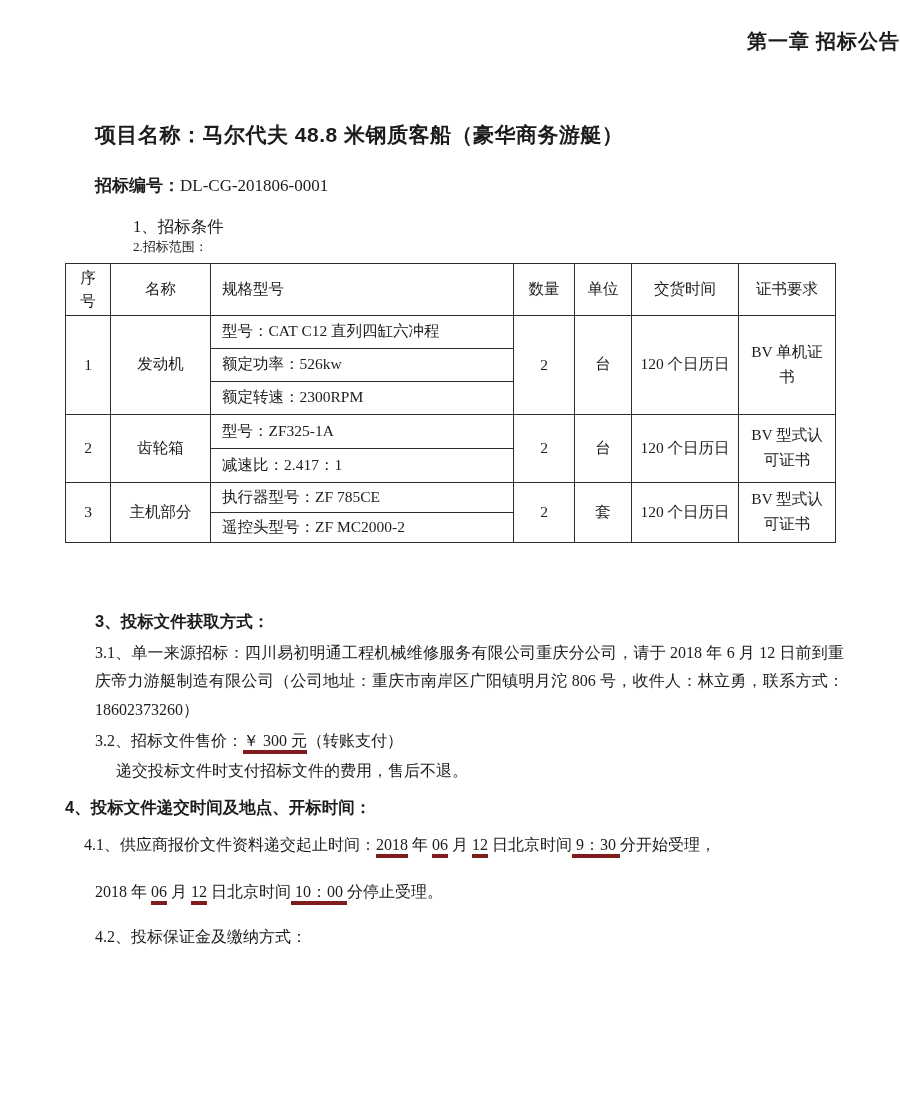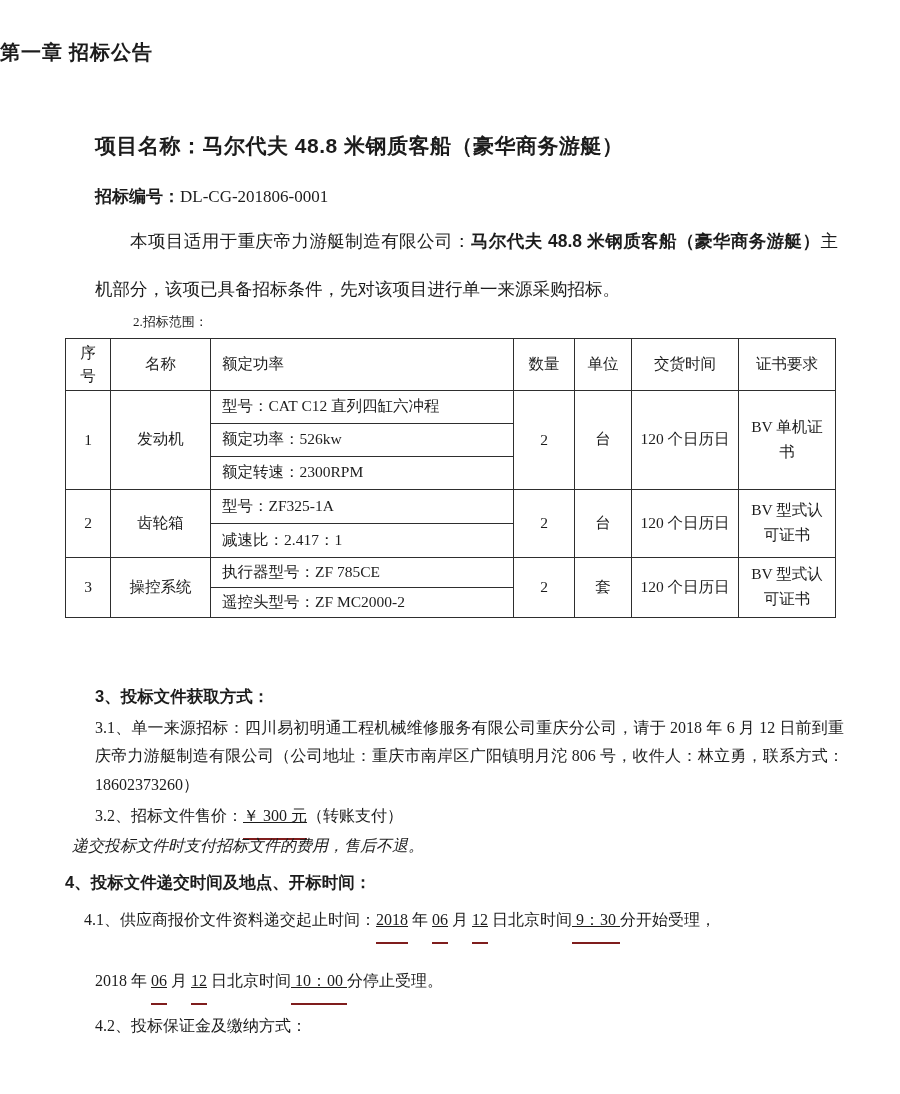--- a/index.html
+++ b/index.html
@@ -1,20 +1,20 @@
 <!DOCTYPE html>
 <html><head>
 <meta charset="utf-8">
 <style>
   html,body{margin:0;padding:0;background:#ffffff;}
   body{width:900px;height:1094px;overflow:hidden;
        font-family:"Liberation Serif","DejaVu Serif",serif;color:#1c1c1c;}
   .page{position:relative;width:900px;height:1094px;background:#fff;}
 
-  .chapter-title{margin:39px 0 0;text-align:left;font-size:20px;font-weight:600;letter-spacing:1px;}
+  .chapter-title{margin:28px 0 0;text-align:right;font-size:20px;font-weight:600;letter-spacing:1px;}
   .project-name{margin:66px 0 0 95px;font-family:"Liberation Sans","DejaVu Sans",sans-serif;
                 font-weight:bold;font-size:21px;letter-spacing:0.5px;}
   .tender-no{margin:25px 0 0 95px;font-size:17px;}
   .tender-no .lbl{font-family:Liberation Mono, monospace;font-weight:600;}
   .s1-h{margin:19px 0 0 133px;font-size:16.5px;}
   .para1{margin:9px 62px 0 95px;font-size:17.5px;line-height:48px;text-indent:2em;text-align:justify;}
   .para1 .b{font-family:"Liberation Sans","DejaVu Sans",sans-serif;font-weight:bold;}
   .s2-h{margin:0 0 0 133px;font-size:13px;}
 
   table.scope{margin:7px 0 0 65px;border-collapse:collapse;table-layout:fixed;width:770px;
@@ -23,64 +23,62 @@
               vertical-align:middle;font-weight:normal;}
   table.scope th.spec,table.scope td.spec{text-align:left;padding-left:11px;}
   th.seq{white-space:pre-line;line-height:1.5;}
   tr.rh{height:47px;} tr.r34{height:33px;} tr.r35{height:34px;} tr.r31{height:30px;}
   td.cert{line-height:1.6;}
 
   .s3-h{margin:68px 0 0 95px;font-family:"Liberation Sans","DejaVu Sans",sans-serif;
         font-weight:bold;font-size:16.5px;}
   .s31{margin:6px 56px 0 95px;font-size:16px;line-height:28.5px;text-align:justify;}
   .s32{margin:7px 0 0 95px;font-size:16px;}
-  .s32-note{margin:9px 0 0 72px;font-size:16px;font-style:italic;}
+  .s32-note{margin:9px 0 0 116px;font-size:16px;}
   .s4-h{margin:15px 0 0 65px;font-family:"Liberation Sans","DejaVu Sans",sans-serif;
         font-weight:bold;font-size:16.5px;}
   .s41a{margin:16px 0 0 84px;font-size:16px;}
-  .s41b{margin:40px 0 0 95px;font-size:16px;}
+  .s41b{margin:26px 0 0 95px;font-size:16px;}
   .s42{margin:24px 4px 0 95px;font-size:16px;}
-  .u{border-bottom:2px solid #7f1d1d;padding-bottom:14px;text-decoration:underline;}
+  .u{border-bottom:4px solid #7f1d1d;padding-bottom:1px;}
 </style>
 </head>
 <body>
 
 <div class="page">
 
   <div class="chapter-title">第一章 招标公告</div>
 
   <div class="project-name">项目名称：马尔代夫 48.8 米钢质客船（豪华商务游艇）</div>
 
   <div class="tender-no">
     <span class="lbl">招标编号：</span><span>DL-CG-201806-0001</span>
   </div>
 
+  <div class="s1-h">1、招标条件</div>
 
-  <div class="para1">
-    <span>本项目适用于重庆帝力游艇制造有限公司：</span><span class="b">马尔代夫 48.8 米钢质客船（豪华商务游艇）</span><span>主机部分，该项已具备招标条件，先对该项目进行单一来源采购招标。</span>
-  </div>
 
   <div class="s2-h">2.招标范围：</div>
 
   <table class="scope">
     <colgroup>
       <col style="width:45px">
         <col style="width:100px">
         <col style="width:303px">
       <col style="width:61px">
         <col style="width:57px">
         <col style="width:107px">
         <col style="width:97px">
     </colgroup>
     <tbody>
       <tr class="rh">
         <th class="seq">序
 号</th>
         <th>名称</th>
-        <th class="spec">额定功率</th>
+        <th class="spec">规格型号</th>
         <th>数量</th>
         <th>单位</th>
         <th>交货时间</th>
         <th>证书要求</th>
       </tr>
 
       <tr class="r34">
         <td rowspan="3">1</td>
         <td rowspan="3">发动机</td>
         <td class="spec">型号：CAT C12 直列四缸六冲程</td>
@@ -104,21 +102,21 @@
         <td rowspan="2">台</td>
         <td rowspan="2">120 个日历日</td>
         <td rowspan="2" class="cert">BV 型式认可证书</td>
       </tr>
       <tr class="r35">
         <td class="spec">减速比：2.417：1</td>
       </tr>
 
       <tr class="r31">
         <td rowspan="2">3</td>
-        <td rowspan="2">操控系统</td>
+        <td rowspan="2">主机部分</td>
         <td class="spec">执行器型号：ZF 785CE</td>
         <td rowspan="2">2</td>
         <td rowspan="2">套</td>
         <td rowspan="2">120 个日历日</td>
         <td rowspan="2" class="cert">BV 型式认可证书</td>
       </tr>
       <tr class="r31">
         <td class="spec">遥控头型号：ZF MC2000-2</td>
       </tr>
     </tbody>

